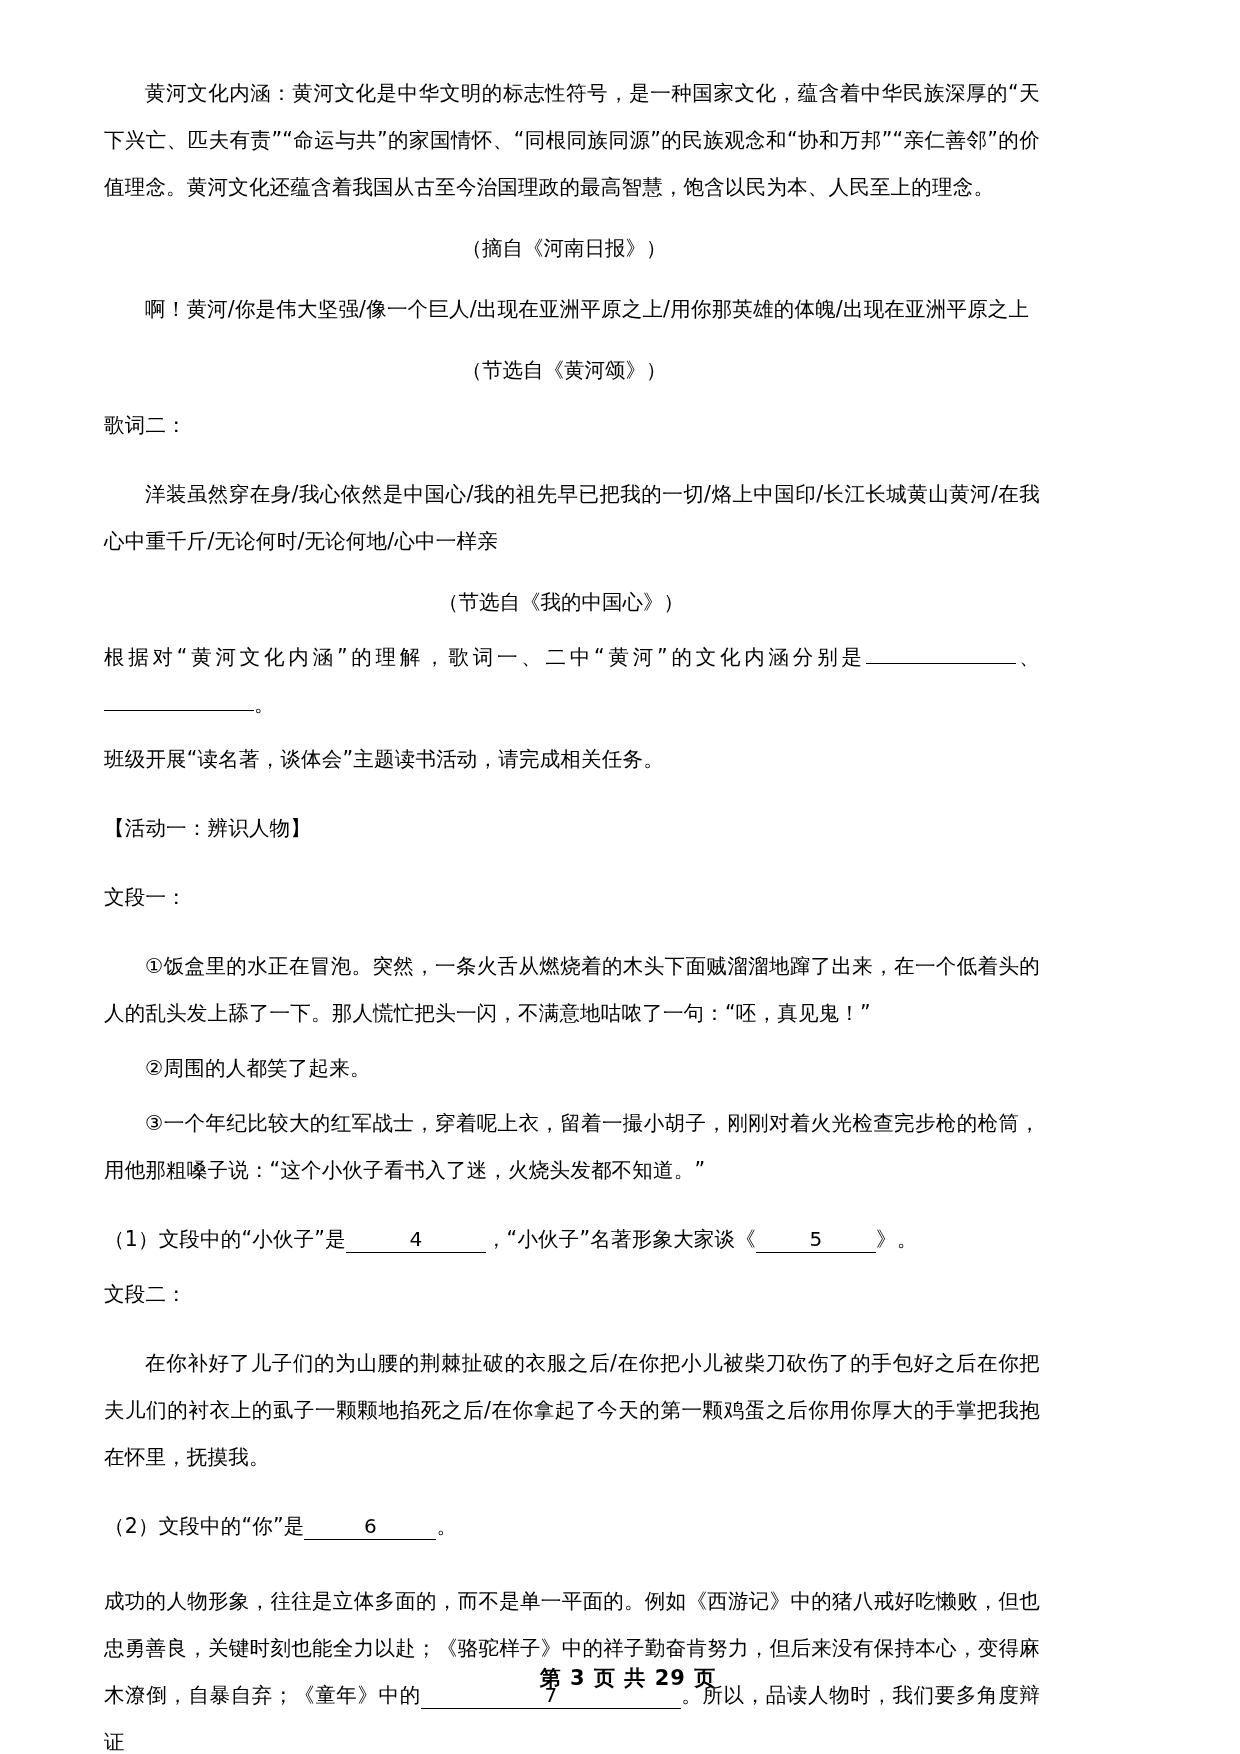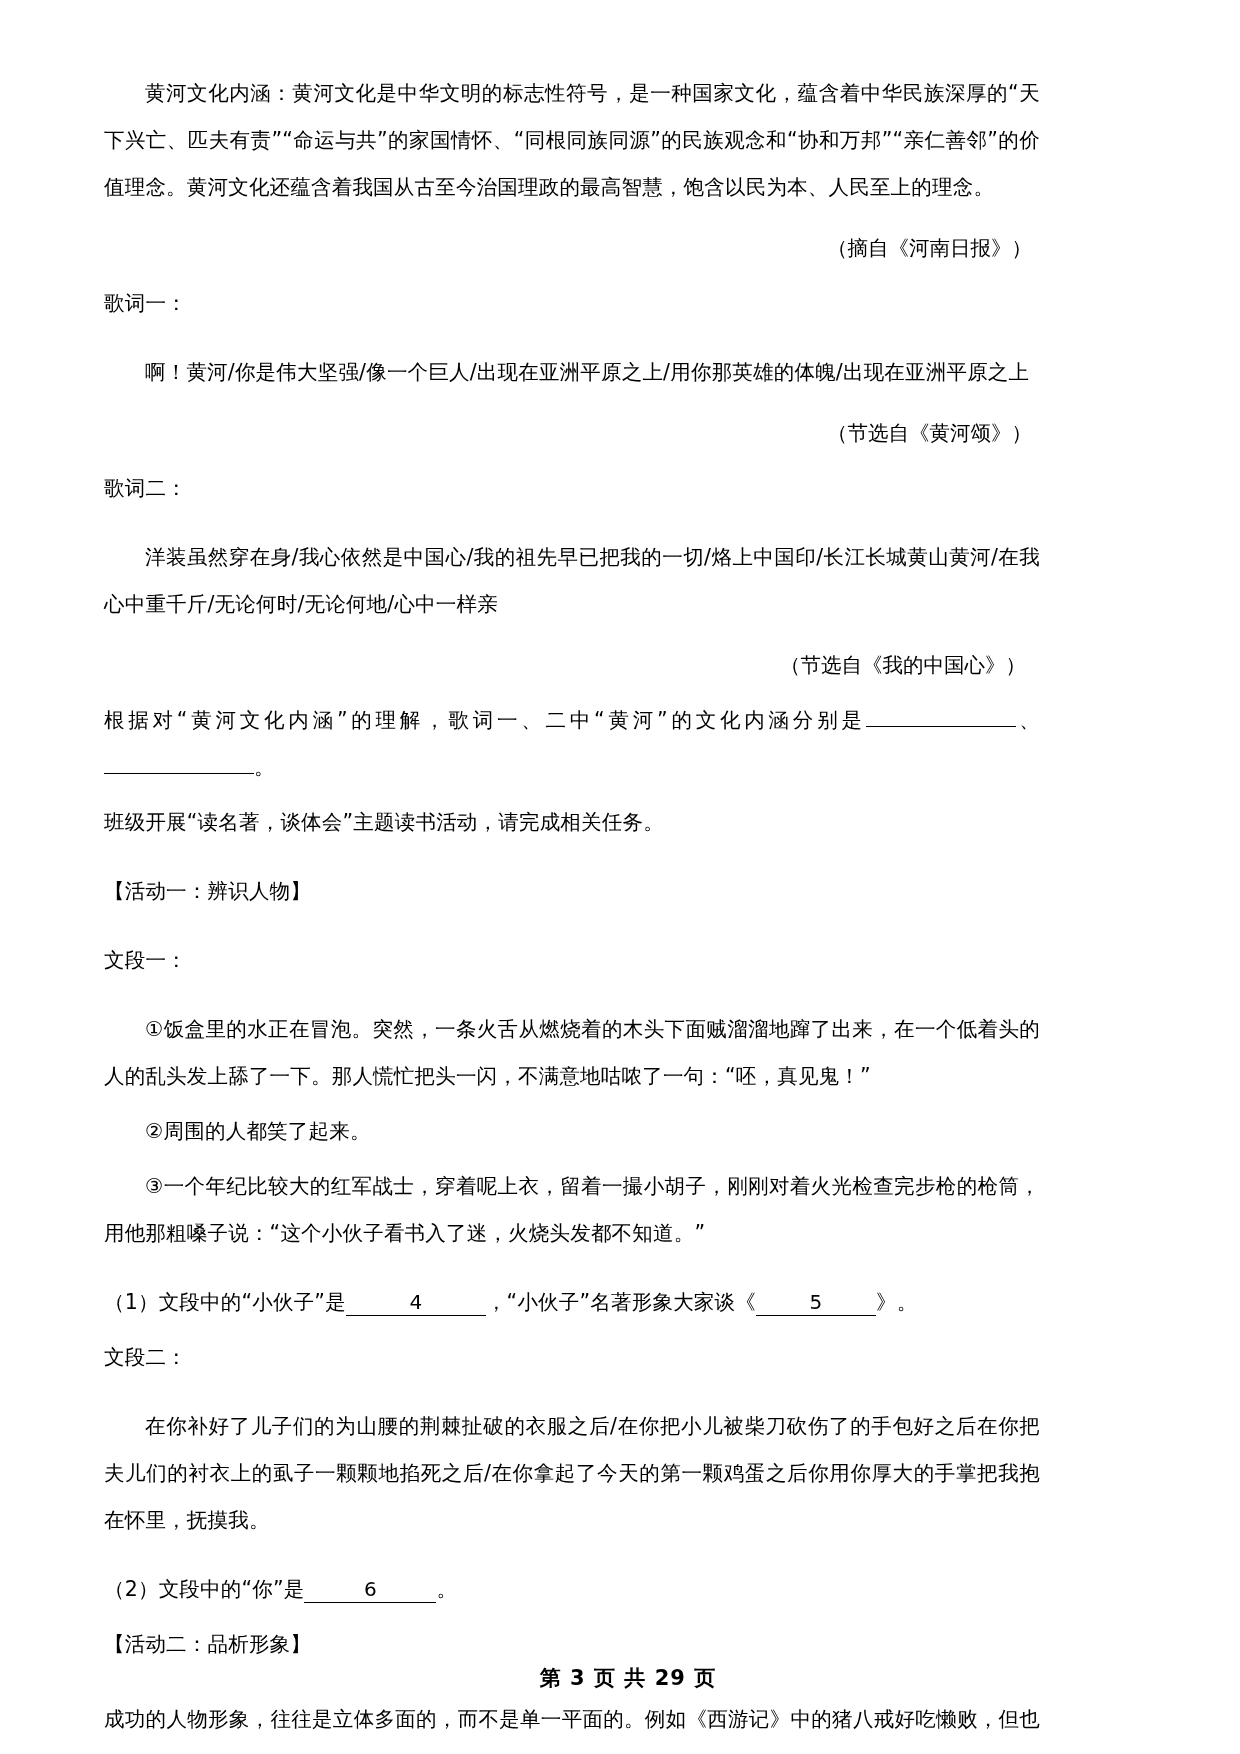--- a/index.html
+++ b/index.html
@@ -37,21 +37,21 @@
     word-break: break-all;
   }
   .p.indent {
     text-indent: 41px;
   }
   .gap-s { height: 6px; }
 
   .attrib {
     font-size: 20.5px;
     line-height: 47px;
-    text-align: right;
+    text-align: center;
     margin: 0;
     padding-right: 16px;
     white-space: nowrap;
   }
   .attrib.deep {
     padding-right: 22px;
   }
 
   
   .blank {
@@ -84,21 +84,20 @@
 <body>
 
 <div class="page">
   <div class="body-col">
 
     <p class="p indent">黄河文化内涵：黄河文化是中华文明的标志性符号，是一种国家文化，蕴含着中华民族深厚的“天下兴亡、匹夫有责”“命运与共”的家国情怀、“同根同族同源”的民族观念和“协和万邦”“亲仁善邻”的价值理念。黄河文化还蕴含着我国从古至今治国理政的最高智慧，饱含以民为本、人民至上的理念。</p>
 
     <div class="gap-s"></div>
     <p class="attrib">（摘自《河南日报》）</p>
 
-    <p class="p">歌词一：</p>
 
     <div class="gap-s"></div>
     <p class="p indent">啊！黄河/你是伟大坚强/像一个巨人/出现在亚洲平原之上/用你那英雄的体魄/出现在亚洲平原之上</p>
 
     <div class="gap-s"></div>
     <p class="attrib">（节选自《黄河颂》）</p>
 
     <p class="p">歌词二：</p>
 
     <div class="gap-s"></div>
@@ -128,21 +127,20 @@
     <p class="p"><span>（1）文段中的“小伙子”是</span><span class="blank w140">4</span><span>，“小伙子”名著形象大家谈《</span><span class="blank w120">5</span><span>》。</span></p>
 
     <p class="p">文段二：</p>
 
     <div class="gap-s"></div>
     <p class="p indent">在你补好了儿子们的为山腰的荆棘扯破的衣服之后/在你把小儿被柴刀砍伤了的手包好之后在你把夫儿们的衬衣上的虱子一颗颗地掐死之后/在你拿起了今天的第一颗鸡蛋之后你用你厚大的手掌把我抱在怀里，抚摸我。</p>
 
     <div class="gap-s"></div>
     <p class="p"><span>（2）文段中的“你”是</span><span class="blank w132">6</span><span>。</span></p>
 
-    <p class="p">【活动二：品析形象】</p>
 
     <div class="gap-s"></div>
 
     <div class="gap-s"></div>
     <p class="p"><span>成功的人物形象，往往是立体多面的，而不是单一平面的。例如《西游记》中的猪八戒好吃懒败，但也忠勇善良，关键时刻也能全力以赴；《骆驼样子》中的祥子勤奋肯努力，但后来没有保持本心，变得麻木潦倒，自暴自弃；《童年》中的</span><span class="blank w260">7</span><span>。所以，品读人物时，我们要多角度辩证</span></p>
 
   </div>
 
   <div class="footer">第 3 页 共 29 页</div>
 </div>

